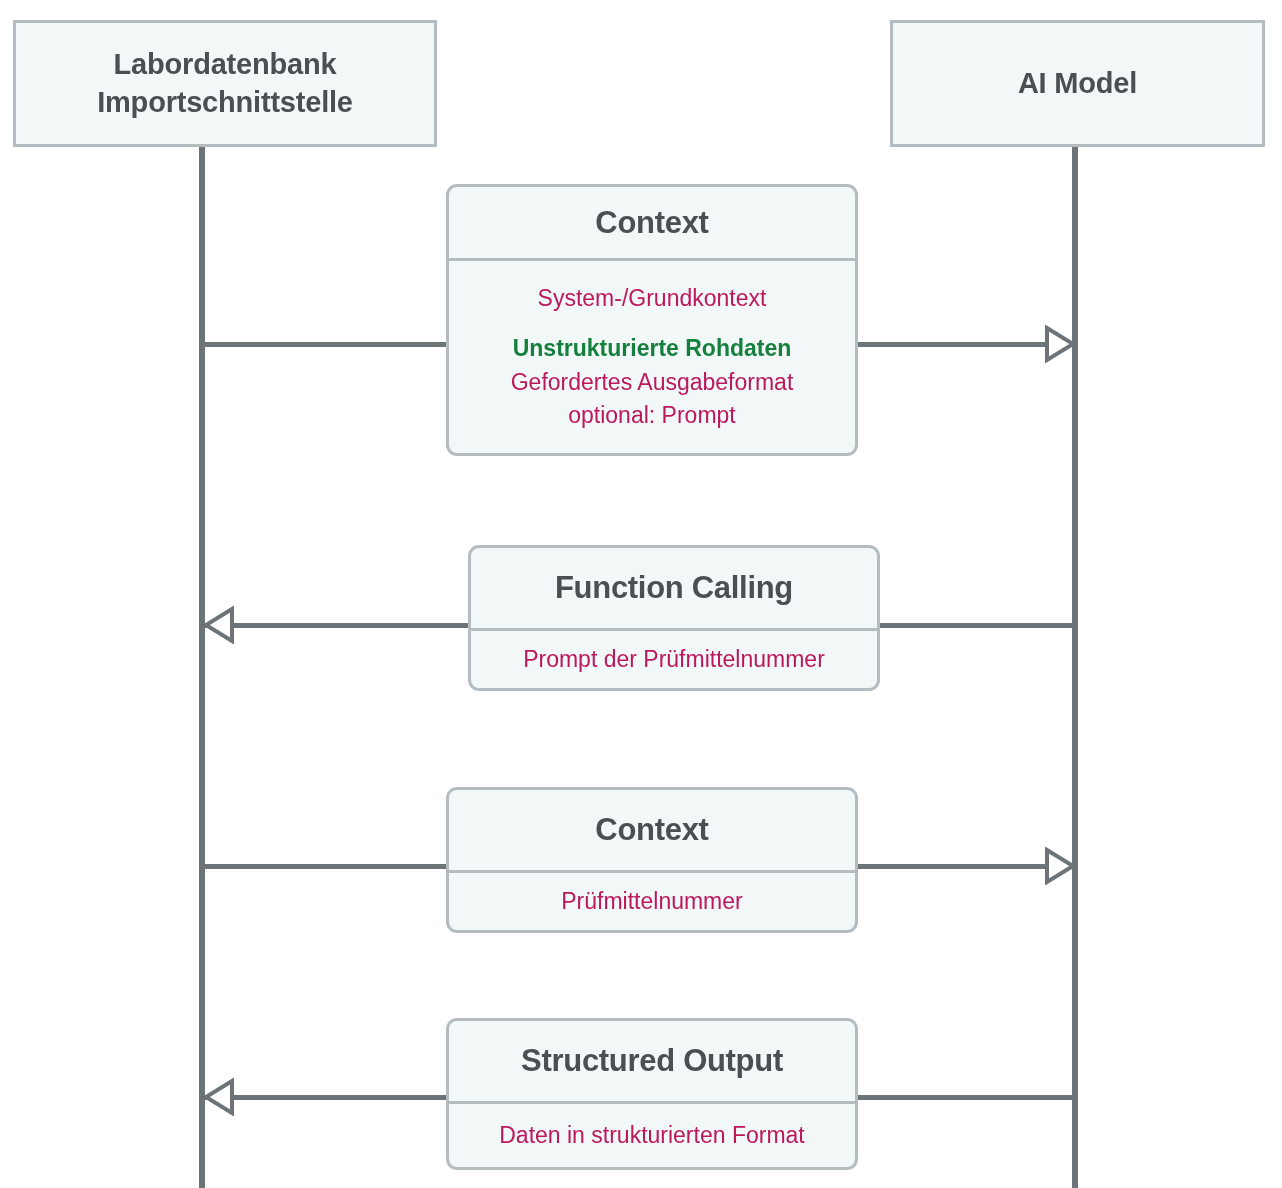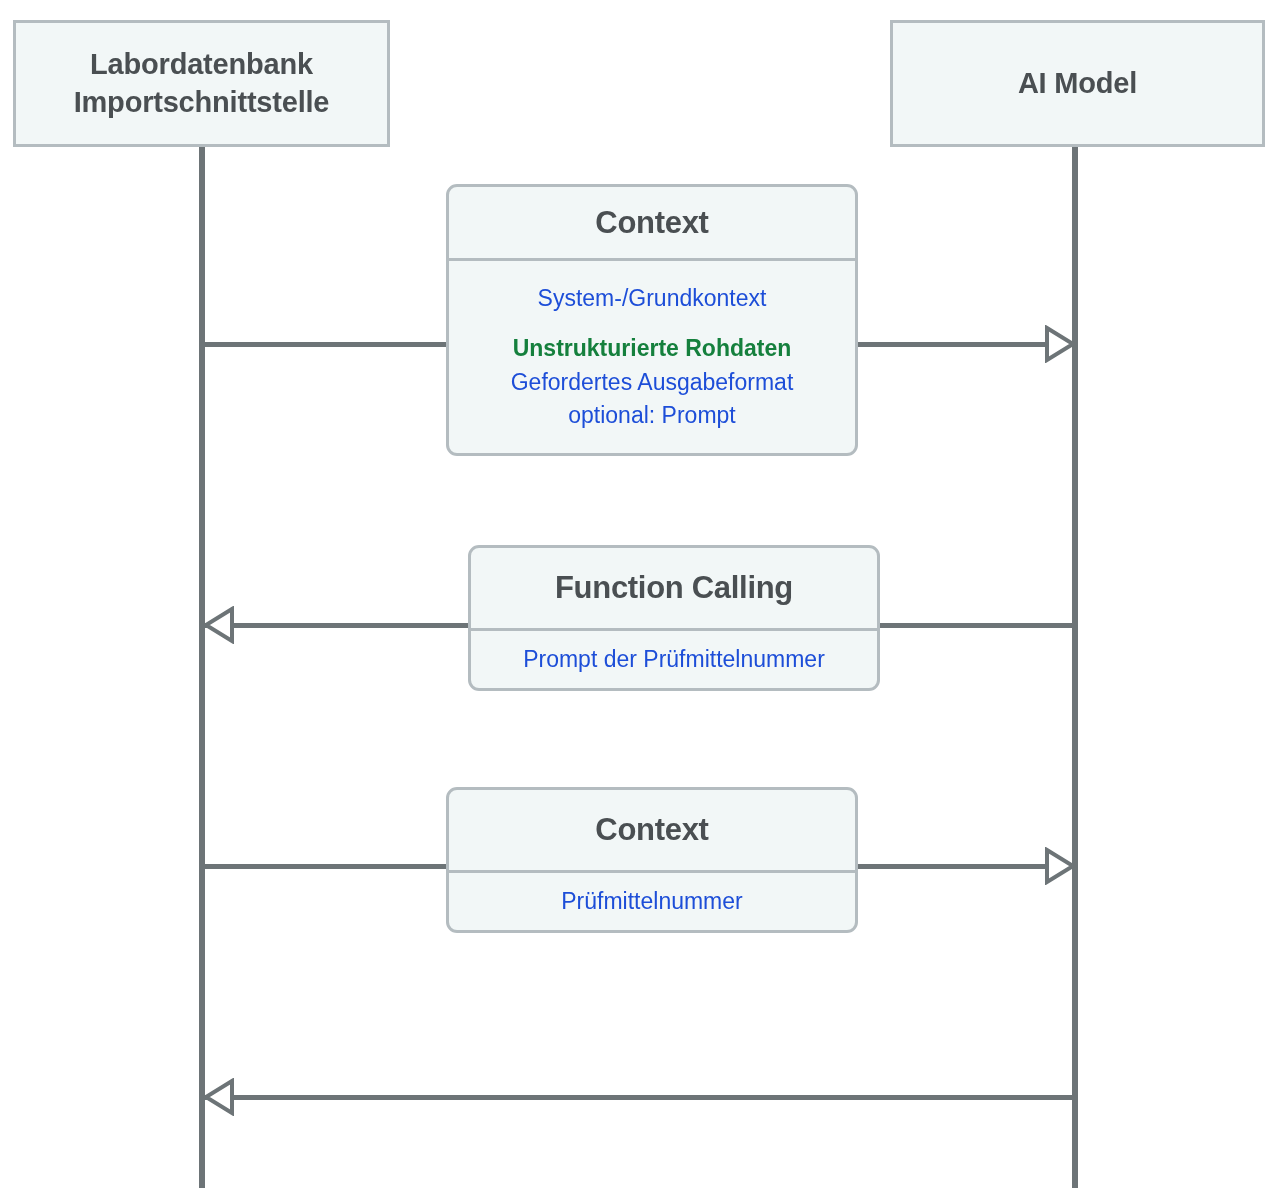--- a/index.html
+++ b/index.html
@@ -32,21 +32,21 @@
     z-index: 5;
   }
   .participant-label {
     font-size: 29px;
     font-weight: bold;
     color: #4a4f52;
     line-height: 1.30;
     letter-spacing: -0.2px;
     padding: 0 8px;
   }
-  #participant-left  { left: 13px;  top: 20px; width: 377px; height: 127px; text-align: center; }
+  #participant-left  { left: 13px;  top: 20px; width: 424px; height: 127px; text-align: center; }
   #participant-right { left: 890px; top: 20px; width: 375px; height: 127px; justify-content: center; }
 
   
   .lifeline {
     position: absolute;
     width: 6px;
     background: #6d7477;
     z-index: 1;
   }
   #lifeline-left  { left: 199px;  top: 147px; height: 1041px; }
@@ -96,21 +96,21 @@
   .note-body {
     flex: 1 1 auto;
     display: flex;
     flex-direction: column;
     align-items: center;
     justify-content: center;
     padding: 0 10px;
   }
   .note-line {
     font-size: 23px;
-    color: #1d4ed8;
+    color: #be185d;
     line-height: 1.44;
     text-align: center;
     white-space: nowrap;
   }
   .note-line.bold { font-weight: bold; color: #15803d; margin-top: 17px; }
 
   
   #note-1 { left: 446px; top: 184px; width: 412px; height: 272px; }
   #note-1 .note-header { height: 71px; }
   #note-2 { left: 468px; top: 545px; width: 412px; height: 146px; }
@@ -192,14 +192,22 @@
 
   <div class="note" id="note-3">
     <div class="note-header">
       <div class="note-title">Context</div>
     </div>
     <div class="note-body">
       <div class="note-line">Prüfmittelnummer</div>
     </div>
   </div>
 
+  <div class="note" id="note-4">
+    <div class="note-header">
+      <div class="note-title">Structured Output</div>
+    </div>
+    <div class="note-body">
+      <div class="note-line">Daten in strukturierten Format</div>
+    </div>
+  </div>
 
 </div>
 
 </body></html>

